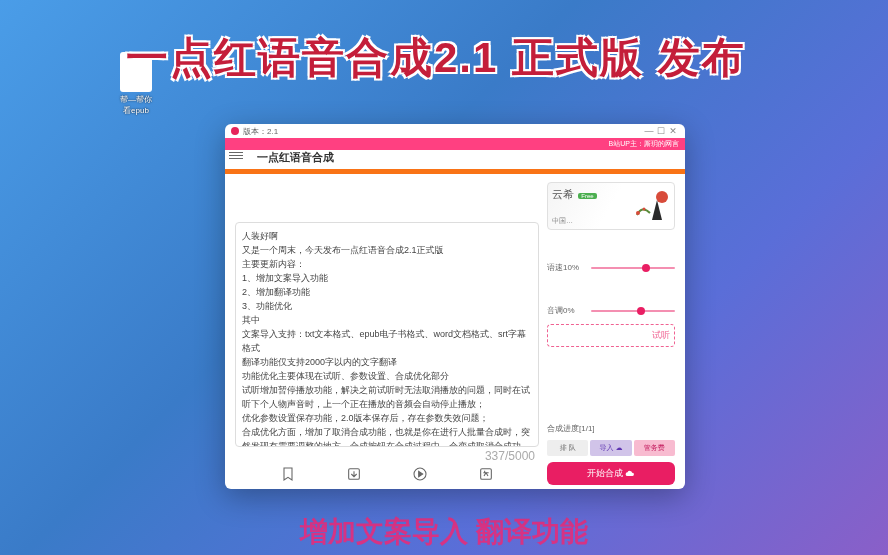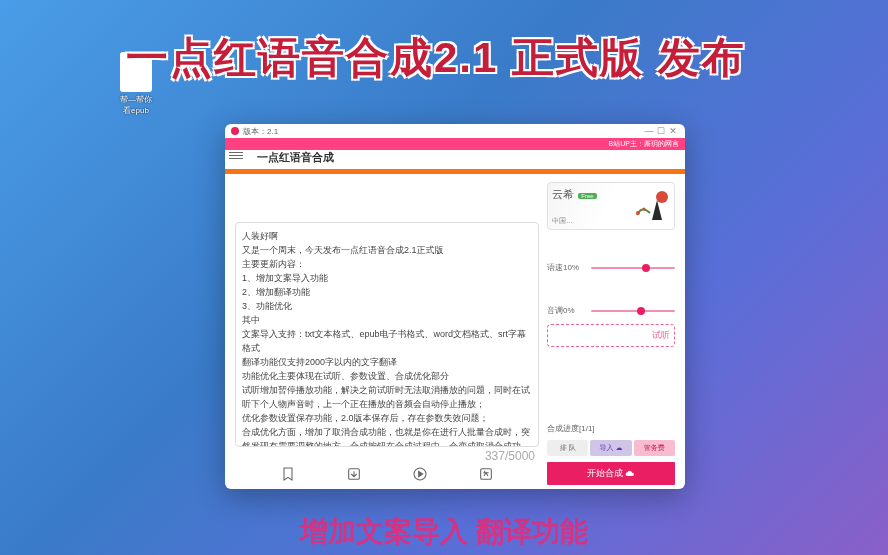--- a/index.html
+++ b/index.html
@@ -113,21 +113,21 @@
   .tab-row { display: flex; gap: 2px; }
   .tab {
     flex: 1; text-align: center; padding: 3px 0;
     font-size: 7px; border-radius: 2px; cursor: pointer;
   }
   .tab.t1 { background: #eee; color: #666; }
   .tab.t2 { background: #d1c4e9; color: #5e35b1; }
   .tab.t3 { background: #f8bbd0; color: #c2185b; }
   .start-btn {
     background: #e91e63; color: #fff; text-align: center;
-    padding: 5px; border-radius: 1px; cursor: pointer; font-size: 9px;
+    padding: 5px; border-radius: 6px; cursor: pointer; font-size: 9px;
     display: flex; align-items: center; justify-content: center; gap: 2px;
   }
   .cloud-icon { width: 10px; height: 7px; }
 </style>
 </head>
 <body>
 
 <div class="desktop-icon">
   <div class="ic"></div>
   <div class="lbl">帮—帮你

